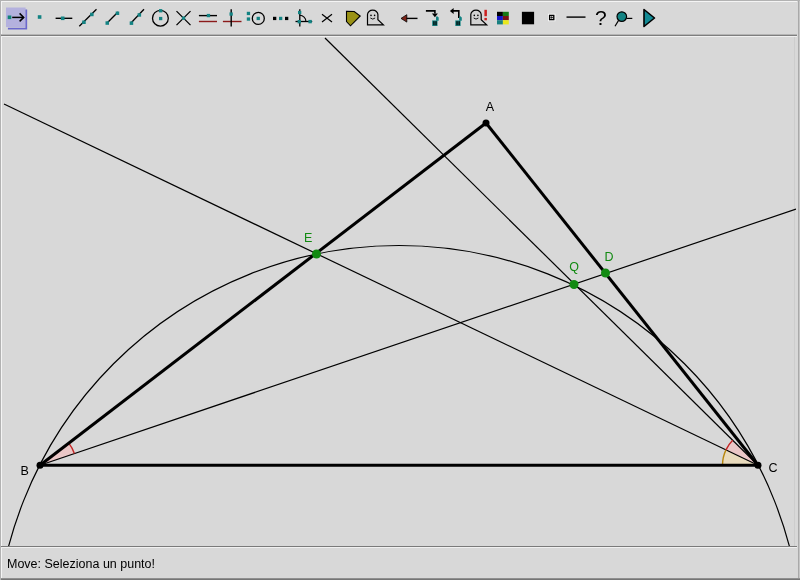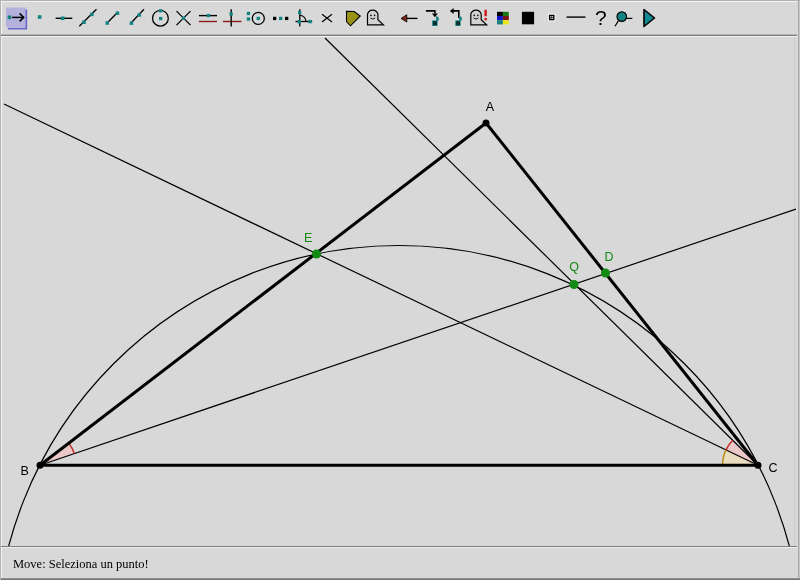--- a/index.html
+++ b/index.html
@@ -5,21 +5,21 @@
 html,body{margin:0;padding:0;}
 body{width:800px;height:580px;position:relative;background:#d8d8d8;overflow:hidden;
      font-family:"Liberation Sans",sans-serif;}
 #frame{position:absolute;left:0;top:0;width:800px;height:580px;box-sizing:border-box;
   border-top:1px solid #b2b2b2;border-left:1px solid #b2b2b2;z-index:5;pointer-events:none;}
 .hline{position:absolute;left:1px;width:796px;height:1px;}
 #right1{position:absolute;left:798px;top:0;width:1px;height:580px;background:#a9a9a9;}
 #right2{position:absolute;left:799px;top:0;width:1px;height:580px;background:#c6c6c6;}
 #bot1{position:absolute;left:0;top:578px;width:800px;height:1px;background:#8f8f8f;}
 #bot2{position:absolute;left:0;top:579px;width:800px;height:1px;background:#757575;}
-#status{position:absolute;left:13px;top:557px;font-size:12.5px;color:#000;font-family:Liberation Serif, serif;}
+#status{position:absolute;left:7px;top:557px;font-size:12.5px;color:#000;}
 svg{position:absolute;}
 </style>
 </head>
 <body>
 <div id="frame"></div>
 <div style="position:absolute;left:1px;top:1px;width:796px;height:1px;background:#f4f4f4;"></div>
 <div style="position:absolute;left:1px;top:1px;width:1px;height:577px;background:#f4f4f4;"></div>
 <div style="position:absolute;left:794px;top:37px;width:1px;height:509px;background:#cdcdcd;"></div>
 <div class="hline" style="top:34px;background:#b4b4b4;"></div>
 <div class="hline" style="top:35px;background:#7e7e7e;"></div>

